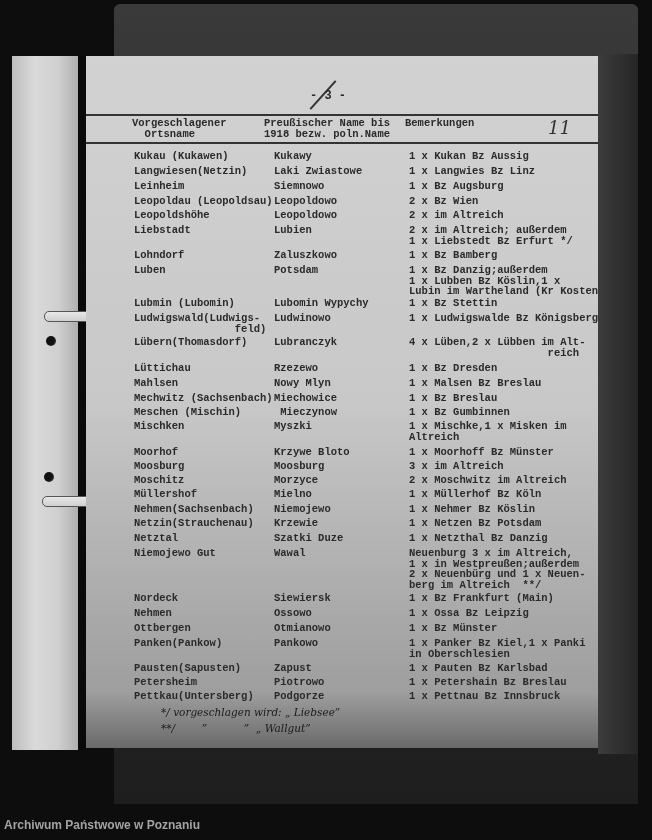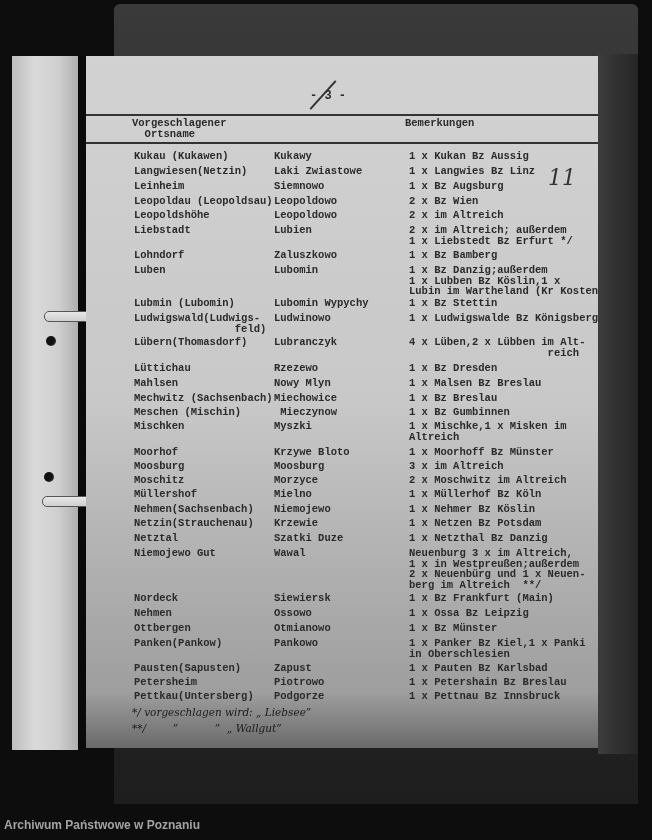--- a/index.html
+++ b/index.html
@@ -48,32 +48,32 @@
   }
   .rule {
     position:absolute; left:0; width:512px; height:2px; background:#333;
   }
   .hdr {
     position:absolute; font-size:10.5px; line-height:11px; font-weight:bold;
     white-space:pre;
   }
   .folio {
     position:absolute; left:462px; top:61px; font-family:"DejaVu Serif", serif;
-    font-style:italic; font-size:22px; color:#333;margin-top:48px;
+    font-style:italic; font-size:18px; color:#333;
   }
   .row {
     position:absolute; left:0; width:512px; font-size:10.5px; line-height:10.5px;
     font-weight:bold;
   }
   .row .c1 { position:absolute; left:48px; white-space:pre; }
   .row .c2 { position:absolute; left:188px; white-space:pre; }
   .row .c3 { position:absolute; left:323px; white-space:pre; }
   .handnote {
     position:absolute; font-family:"DejaVu Serif", serif; font-style:italic;
-    font-size:10.5px; color:#1a1a1a; white-space:pre;
+    font-size:10.5px; color:#1a1a1a; white-space:pre;margin-left:29px;
   }
   .footer {
     position:absolute; left:4px; top:818px; color:#a3a3a3;
     font-family:"Liberation Sans", sans-serif; font-size:12px; font-weight:bold;
   }
 </style>
 </head>
 <body>
 
 <div class="back-board"></div>
@@ -89,20 +89,22 @@
 <div class="hole" style="left:112px;top:474px;"></div>
 <div class="tab" style="left:42px;top:496px;width:82px;"></div>
 
 <div class="page">
   <div class="page-slash"></div>
   <div class="page-number">- 3 -</div>
 
   <div class="rule" style="top:58px;"></div>
   <div class="hdr" style="left:46px;top:62px;">Vorgeschlagener
   Ortsname</div>
+  <div class="hdr" style="left:178px;top:62px;">Preußischer Name bis
+1918 bezw. poln.Name</div>
   <div class="hdr" style="left:319px;top:62px;text-align:right;">Bemerkungen</div>
   <div class="folio">11</div>
   <div class="rule" style="top:86px;"></div>
 
   <div id="rows">
       <div class="row" style="top: 95px;">
         <span class="c1">Kukau (Kukawen)</span>
         <span class="c2">Kukawy</span>
         <span class="c3">1 x Kukan Bz Aussig</span>
       </div>
@@ -132,21 +134,21 @@
         <span class="c3">2 x im Altreich; außerdem
 1 x Liebstedt Bz Erfurt */</span>
       </div>
       <div class="row" style="top: 194px;">
         <span class="c1">Lohndorf</span>
         <span class="c2">Zaluszkowo</span>
         <span class="c3">1 x Bz Bamberg</span>
       </div>
       <div class="row" style="top: 209px;">
         <span class="c1">Luben</span>
-        <span class="c2">Lubomin</span>
+        <span class="c2">Potsdam</span>
         <span class="c3">1 x Bz Danzig;außerdem
 1 x Lubben Bz Köslin,1 x
 Lubin im Wartheland (Kr Kosten</span>
       </div>
       <div class="row" style="top: 242px;">
         <span class="c1">Lubmin (Lubomin)</span>
         <span class="c2">Lubomin Wypychy</span>
         <span class="c3">1 x Bz Stettin</span>
       </div>
       <div class="row" style="top: 257px;">

